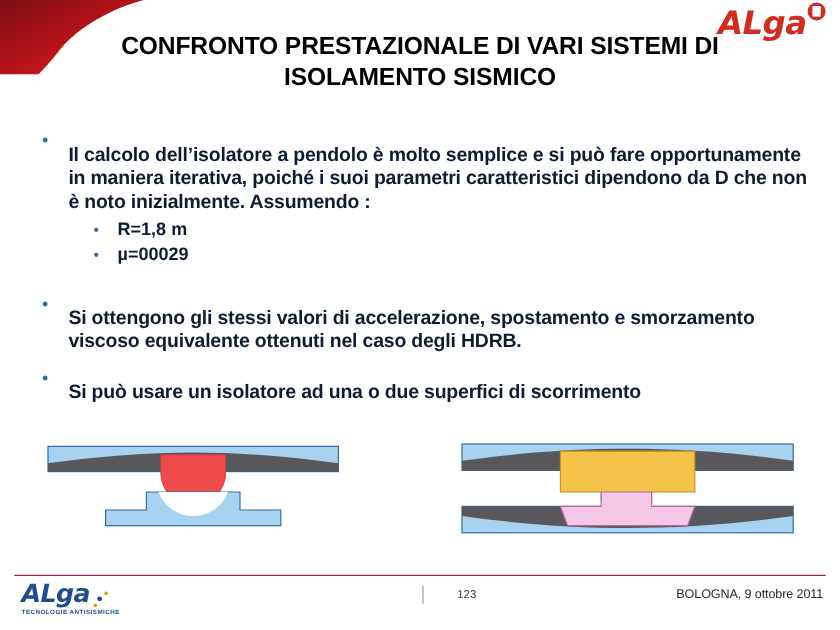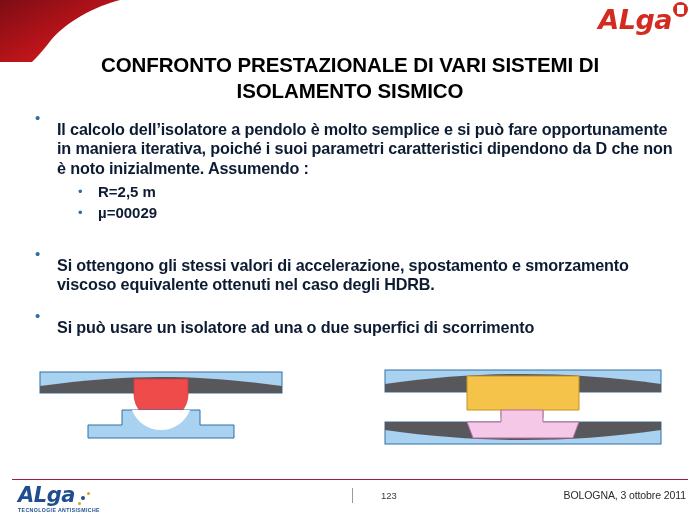--- a/index.html
+++ b/index.html
@@ -58,21 +58,21 @@
     position: absolute;
     left: 4px; top: 3px;
     width: 7px; height: 9px;
     background: #ffffff;
     border-radius: 1px;
   }
 
   
   #slide-title {
     position: absolute;
-    left: 40px; top: 52px;
+    left: 40px; top: 26px;
     width: 620px;
     text-align: center;
     font-size: 20.5px;
     font-weight: bold;
     color: #000000;
     line-height: 1.25;
     letter-spacing: -0.1px;
   }
 
   
@@ -229,21 +229,21 @@
 <div id="body-content">
 
   <div class="bullet-row">
     <span class="marker">•</span>
     <span class="btxt">Il calcolo dell’isolatore a pendolo è molto semplice e si può fare opportunamente in maniera iterativa, poiché i suoi parametri caratteristici dipendono da D che non è noto inizialmente. Assumendo :</span>
   </div>
 
   <div class="sub-list">
     <div class="sub-row">
       <span class="marker">•</span>
-      <span class="btxt">R=2,5 m</span>
+      <span class="btxt">R=1,8 m</span>
     </div>
     <div class="sub-row">
       <span class="marker">•</span>
       <span class="btxt">µ=00029</span>
     </div>
   </div>
 
   <div class="gap-block"></div>
 
   <div class="bullet-row">
@@ -299,13 +299,13 @@
 
 <div id="footer-rule"></div>
 
 <div id="footer-logo">
   <span class="fl-word">ALga</span><span class="fl-dots"><i></i><i></i><i></i></span>
   <div class="fl-tag">TECNOLOGIE ANTISISMICHE</div>
 </div>
 
 <div id="footer-divider"></div>
 <div id="page-number">123</div>
-<div id="footer-event">BOLOGNA, 3 ottobre 2011</div>
+<div id="footer-event">BOLOGNA, 9 ottobre 2011</div>
 
 </body></html>

